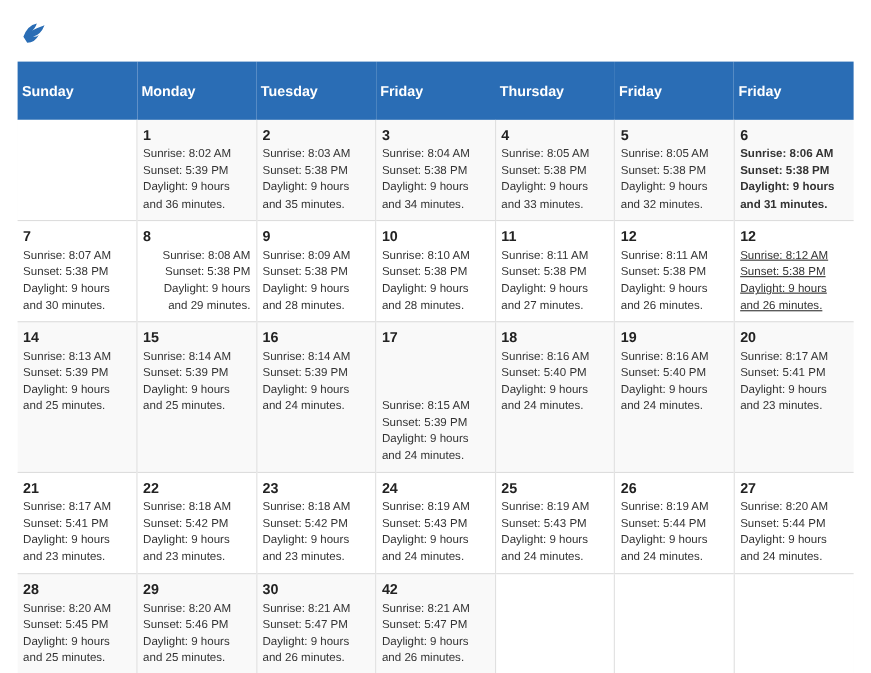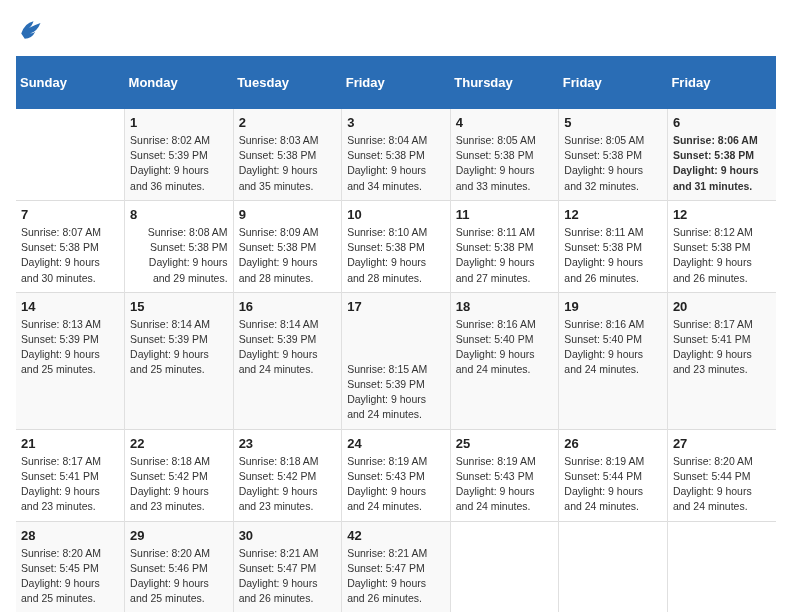--- a/index.html
+++ b/index.html
@@ -212,21 +212,21 @@
         </td>
         <td>
           <span class="day-number">12</span>
           <div class="day-detail" style="white-space: pre-line;">Sunrise: 8:11 AM
 Sunset: 5:38 PM
 Daylight: 9 hours
 and 26 minutes.</div>
         </td>
         <td>
           <span class="day-number">12</span>
-          <div class="day-detail" style="white-space: pre-line;">Sunrise: 8:12 AM
+          <div class="day-detail" style="white-space: pre-line; text-decoration: underline;">Sunrise: 8:12 AM
 Sunset: 5:38 PM
 Daylight: 9 hours
 and 26 minutes.</div>
         </td>
       </tr>
       <tr>
         <td>
           <span class="day-number">14</span>
           <div class="day-detail" style="white-space: pre-line;">Sunrise: 8:13 AM
 Sunset: 5:39 PM

